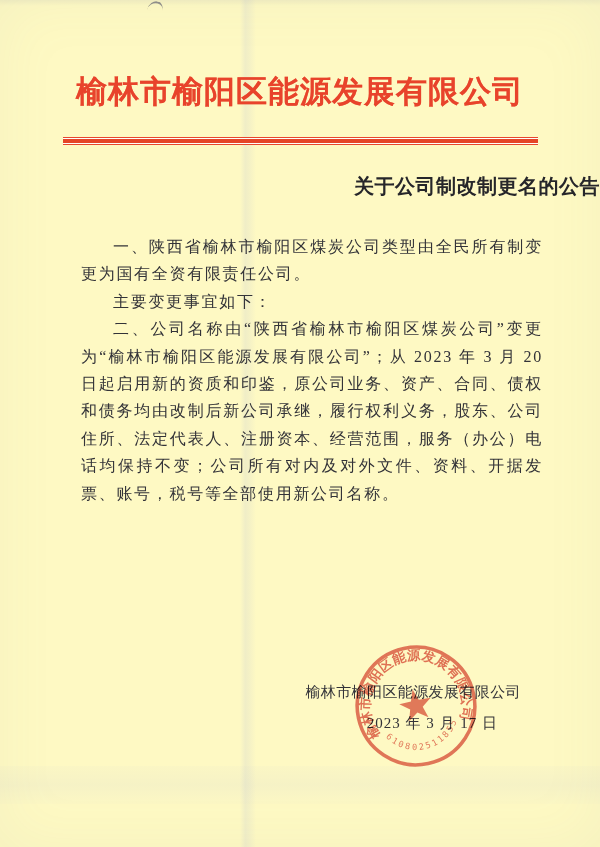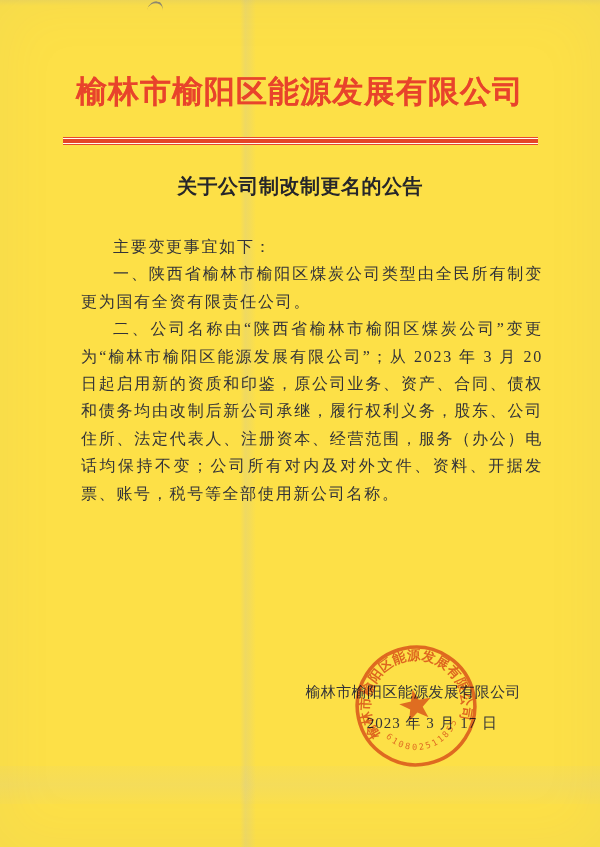--- a/index.html
+++ b/index.html
@@ -5,21 +5,21 @@
   html,body{margin:0;padding:0;}
   body{
     width:600px;height:847px;
     background:#f4f4f6;
     font-family:"Liberation Serif","DejaVu Serif",serif;
     overflow:hidden;
   }
   .page{
     position:relative;
     width:600px;height:847px;
-    background:#fde047;
+    background:#fef9c3;
     box-shadow:inset 0 0 60px rgba(130,135,155,0.07);
     overflow:hidden;
   }
   
   .scan-vstreak{
     position:absolute;top:0;bottom:0;left:240px;width:16px;
     background:linear-gradient(90deg,transparent,rgba(175,185,215,0.18),rgba(175,185,215,0.10),transparent);
     pointer-events:none;
   }
   .scan-bottom-band{
@@ -53,21 +53,21 @@
     position:absolute;top:137px;left:63px;width:475px;height:8px;
     background:linear-gradient(180deg,
       #e8472e 0 18%,
       rgba(255,255,255,0.9) 18% 30%,
       #e54527 30% 70%,
       rgba(255,255,255,0.9) 70% 84%,
       #e8472e 84% 100%);
   }
   .doc-title{
     position:absolute;top:171px;left:0;right:0;
-    text-align:center;
+    text-align:right;
     font-size:20px;line-height:30px;
     font-weight:bold;
     letter-spacing:0.5px;
     color:#26262a;
     white-space:nowrap;
   }
   .body-text{
     position:absolute;top:233px;left:81px;width:462px;
     font-size:16px;
     line-height:27.4px;
@@ -113,22 +113,22 @@
   <div class="scan-bottom-band"></div>
   <div class="pencil-mark"></div>
 
   <div class="company-title">榆林市榆阳区能源发展有限公司</div>
 
   <div class="red-rule"></div>
 
   <div class="doc-title">关于公司制改制更名的公告</div>
 
   <div class="body-text">
+    <p>一、陕西省榆林市榆阳区煤炭公司类型由全民所有制变更为国有全资有限责任公司。</p>
     <p>主要变更事宜如下：</p>
-    <p>一、陕西省榆林市榆阳区煤炭公司类型由全民所有制变更为国有全资有限责任公司。</p>
     <p>二、公司名称由“陕西省榆林市榆阳区煤炭公司”变更为“榆林市榆阳区能源发展有限公司”；从 2023 年 3 月 20 日起启用新的资质和印鉴，原公司业务、资产、合同、债权和债务均由改制后新公司承继，履行权利义务，股东、公司住所、法定代表人、注册资本、经营范围，服务（办公）电话均保持不变；公司所有对内及对外文件、资料、开据发票、账号，税号等全部使用新公司名称。</p>
   </div>
 
   <div class="closing">
     <div class="signature">榆林市榆阳区能源发展有限公司</div>
     <div class="date">2023 年 3 月 17 日</div>
   </div>
 
   <div class="seal">
     <svg viewBox="0 0 120 120">

